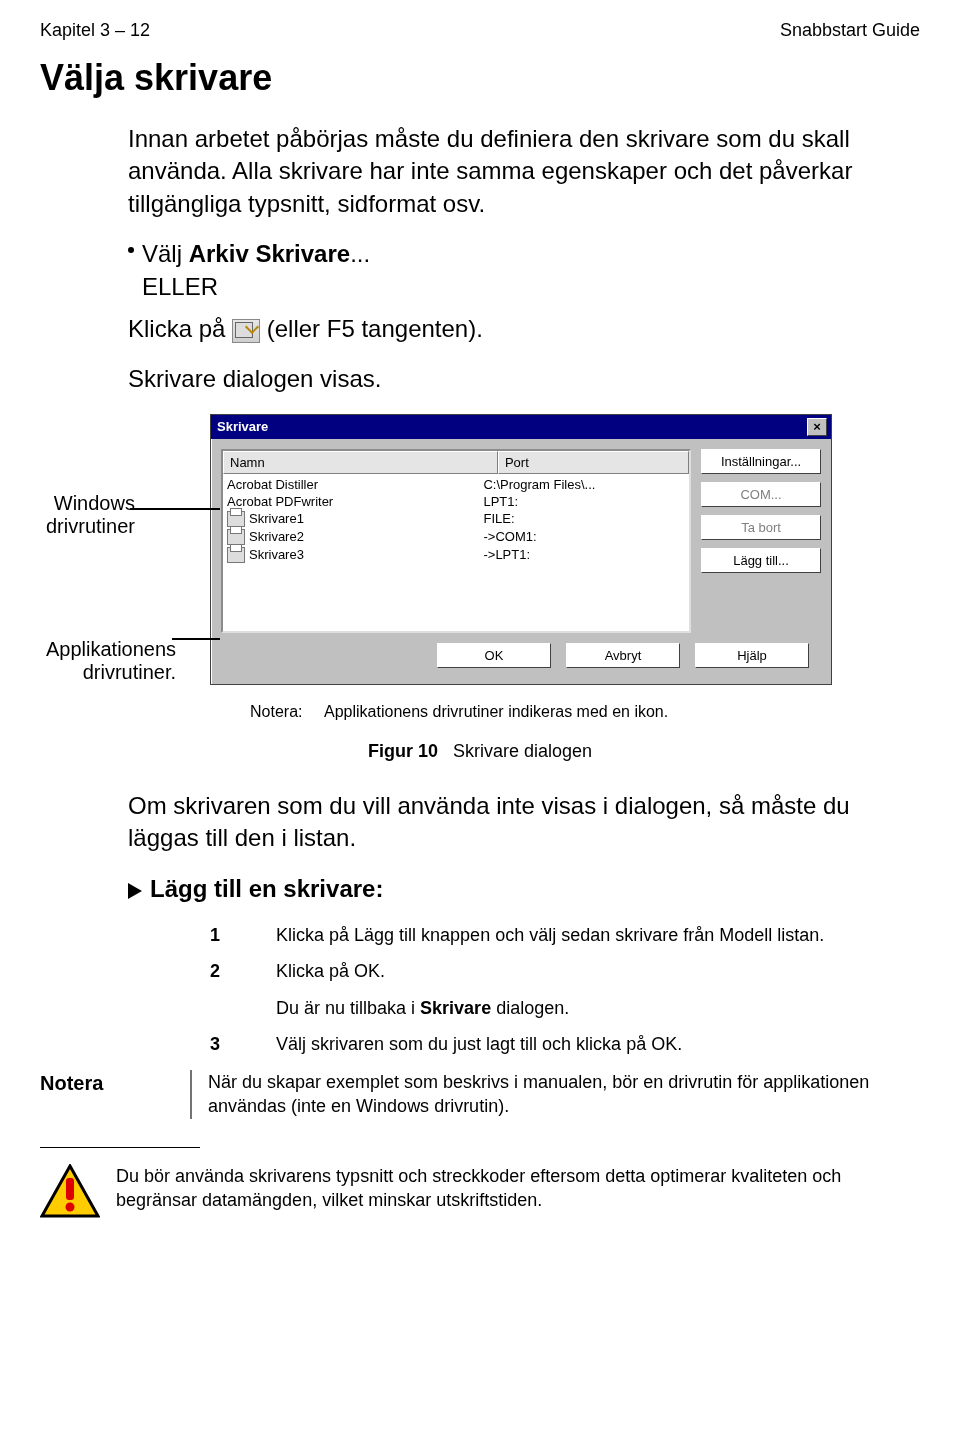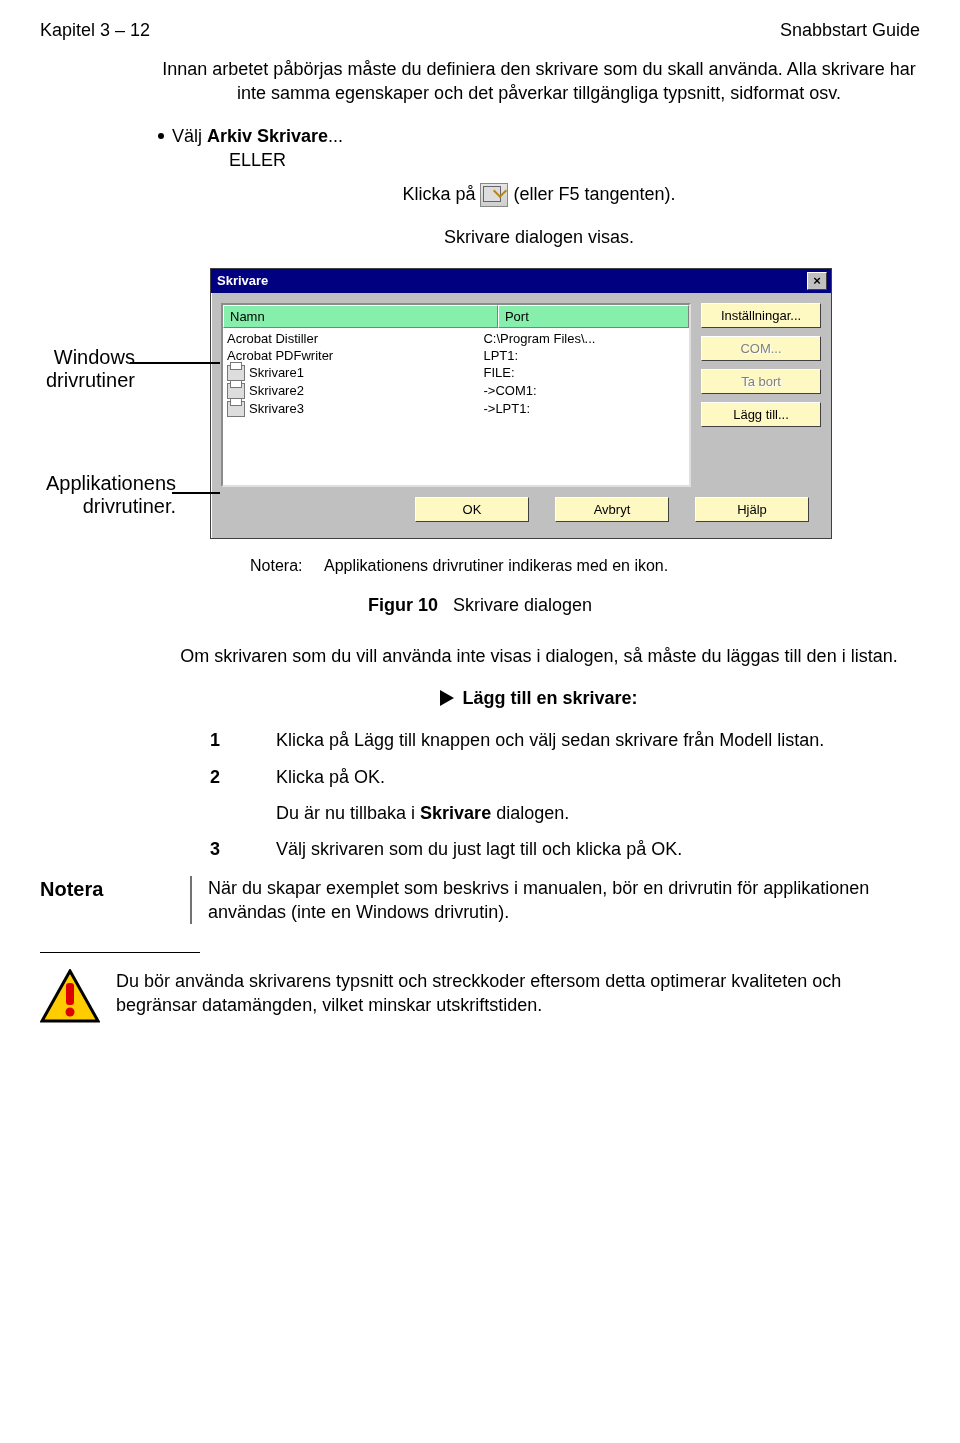--- a/index.html
+++ b/index.html
@@ -17,24 +17,23 @@
     display: flex;
     justify-content: space-between;
     font-size: 18px;
     margin-bottom: 16px;
   }
   .title {
     font-size: 36px;
     margin: 0 0 24px 0;
   }
   .body-col {
-    margin-left: 118px;
-    font-size: 18px;
+    margin-left: 88px;
+    font-size: 24px;
     line-height: 1.35;
-    text-align: center;
   }
   .body-col p { margin: 0 0 18px 0; }
   .bullet-row {
     display: flex;
     align-items: flex-start;
     gap: 8px;
   }
   .bullet-dot {
     width: 6px; height: 6px; background:#000; border-radius:50%;
     margin-top: 9px; flex-shrink:0;
@@ -113,21 +112,21 @@
   }
   .list-panel {
     flex: 1;
     background: #fff;
     border: 2px inset #dfdfdf;
     min-height: 180px;
     position: relative;
   }
   .list-head {
     display:flex;
-    background:#86efac;
+    background:#e5e5e5;
   }
   .list-head > div {
     padding: 3px 6px;
     border: 1px solid #fff;
     border-right-color:#808080;
     border-bottom-color:#808080;
     font-size: 13px;
   }
   .col-name { flex: 0 0 56%; }
   .col-port { flex: 1; }
@@ -147,33 +146,33 @@
   }
   .prn-ico::after{
     content:""; position:absolute; left:2px; top:-4px; width:10px; height:6px;
     background:#fff; border:1px solid #777;
   }
   .right-btns {
     display:flex; flex-direction:column; gap:8px;
     width:120px;
   }
   .w95btn {
-    background:#fef9c3;
+    background:#ffffff;
     border:1px solid #fff;
     border-right-color:#404040;
     border-bottom-color:#404040;
     padding:4px 6px;
     text-align:center;
     font-size:13px;
   }
   .w95btn.disabled { color:#808080; text-shadow: 1px 1px 0 #fff; }
   .dlg-foot {
     display:flex;
     justify-content:flex-end;
-    gap:26px;
+    gap:15px;
     padding: 10px 12px 4px 12px;
   }
   .dlg-foot .w95btn { width:100px; }
 
   .note-inline {
     margin: 18px 0 20px 210px;
     font-size: 16px;
   }
   .figcap {
     text-align:center;
@@ -239,20 +238,21 @@
 </head>
 <body>
 
 <div class="page">
 
   <div class="hdr">
     <span>Kapitel 3 – 12</span>
     <span>Snabbstart Guide</span>
   </div>
 
+  <h1 class="title">Välja skrivare</h1>
 
   <div class="body-col">
     <p>Innan arbetet påbörjas måste du definiera den skrivare som du skall använda. Alla skrivare har inte samma egenskaper och det påverkar tillgängliga typsnitt, sidformat osv.</p>
 
     <div class="bullet-row">
       <span class="bullet-dot"></span>
       <div>
         <span>Välj </span><b>Arkiv Skrivare</b><span>...</span><br>
         <span>ELLER</span>
       </div>
@@ -266,21 +266,21 @@
 
     <p>Skrivare dialogen visas.</p>
   </div>
 
   <div class="dialog-wrap">
 
     <div class="callout-label" style="left:6px; top:78px; white-space:pre-line;">Windows
 drivrutiner</div>
     <div class="callout-line" style="left:90px; top:94px; width:90px;"></div>
 
-    <div class="callout-label" style="left:6px; top:204px; white-space:pre-line;">Applikationens
+    <div class="callout-label" style="left:6px; top:224px; white-space:pre-line;">Applikationens
 drivrutiner.</div>
     <div class="callout-line" style="left:132px; top:224px; width:48px;"></div>
 
     <div class="dialog">
       <div class="titlebar">
         <span>Skrivare</span>
         <span class="win-btn">×</span>
       </div>
       <div class="dlg-body">
         <div class="dlg-row">

